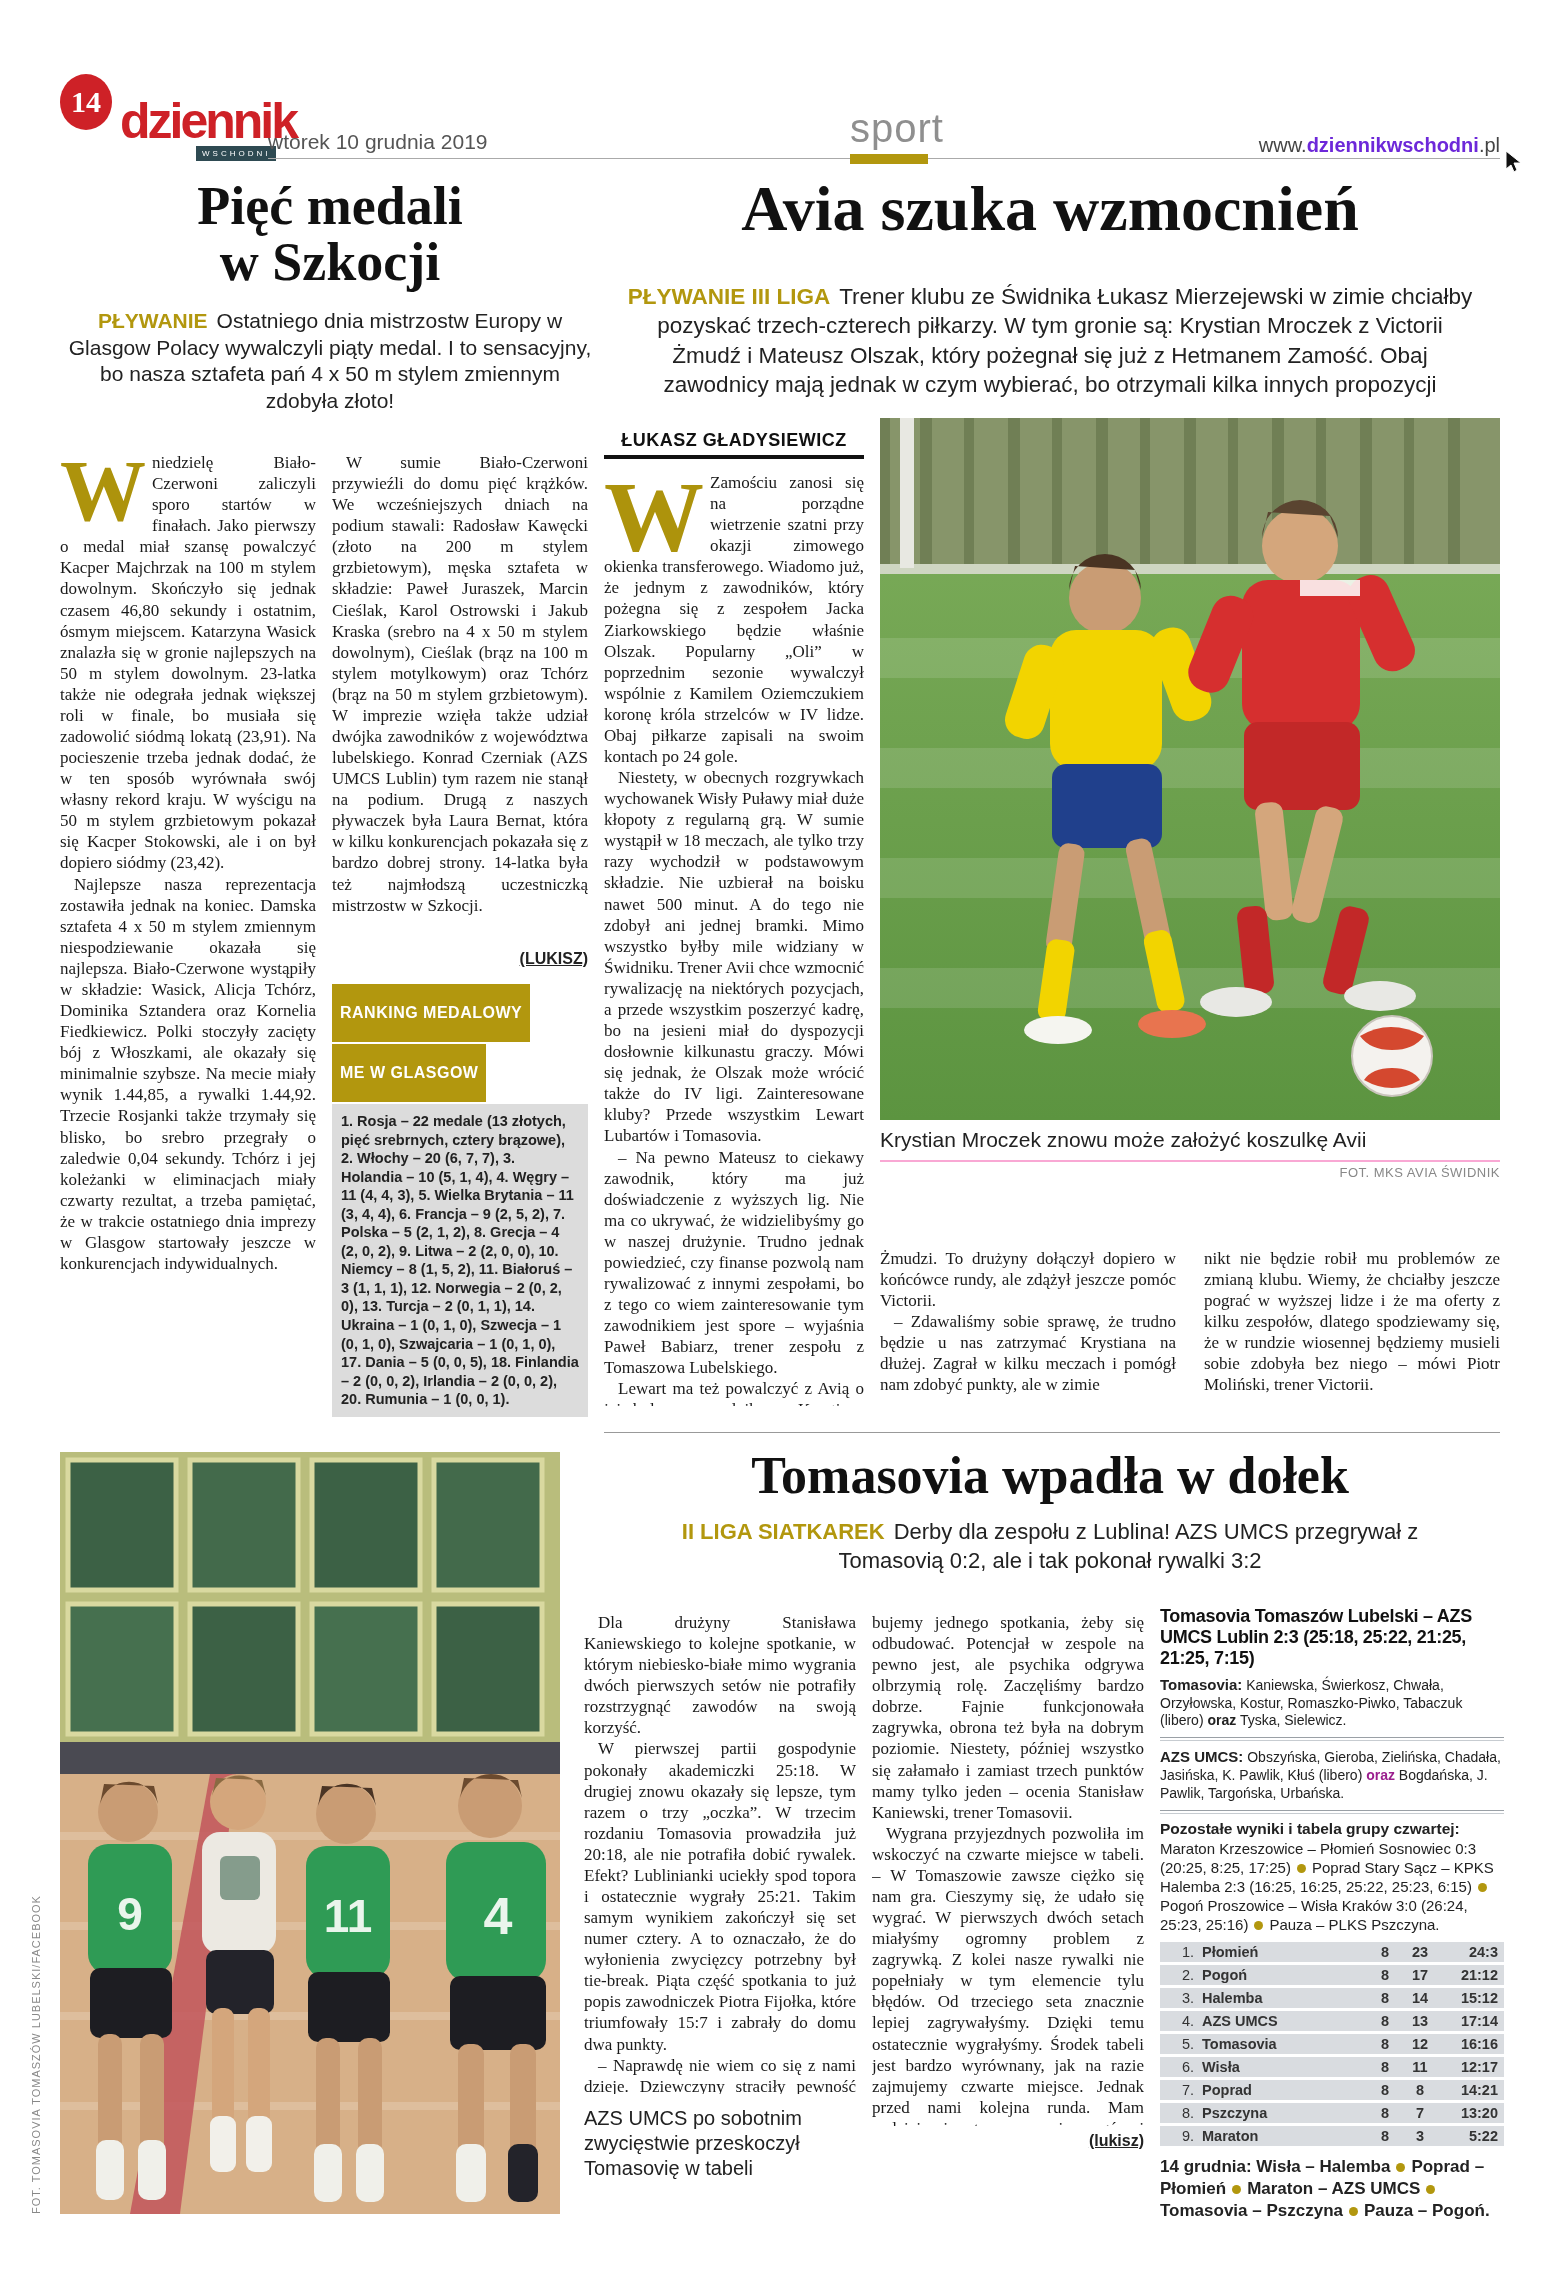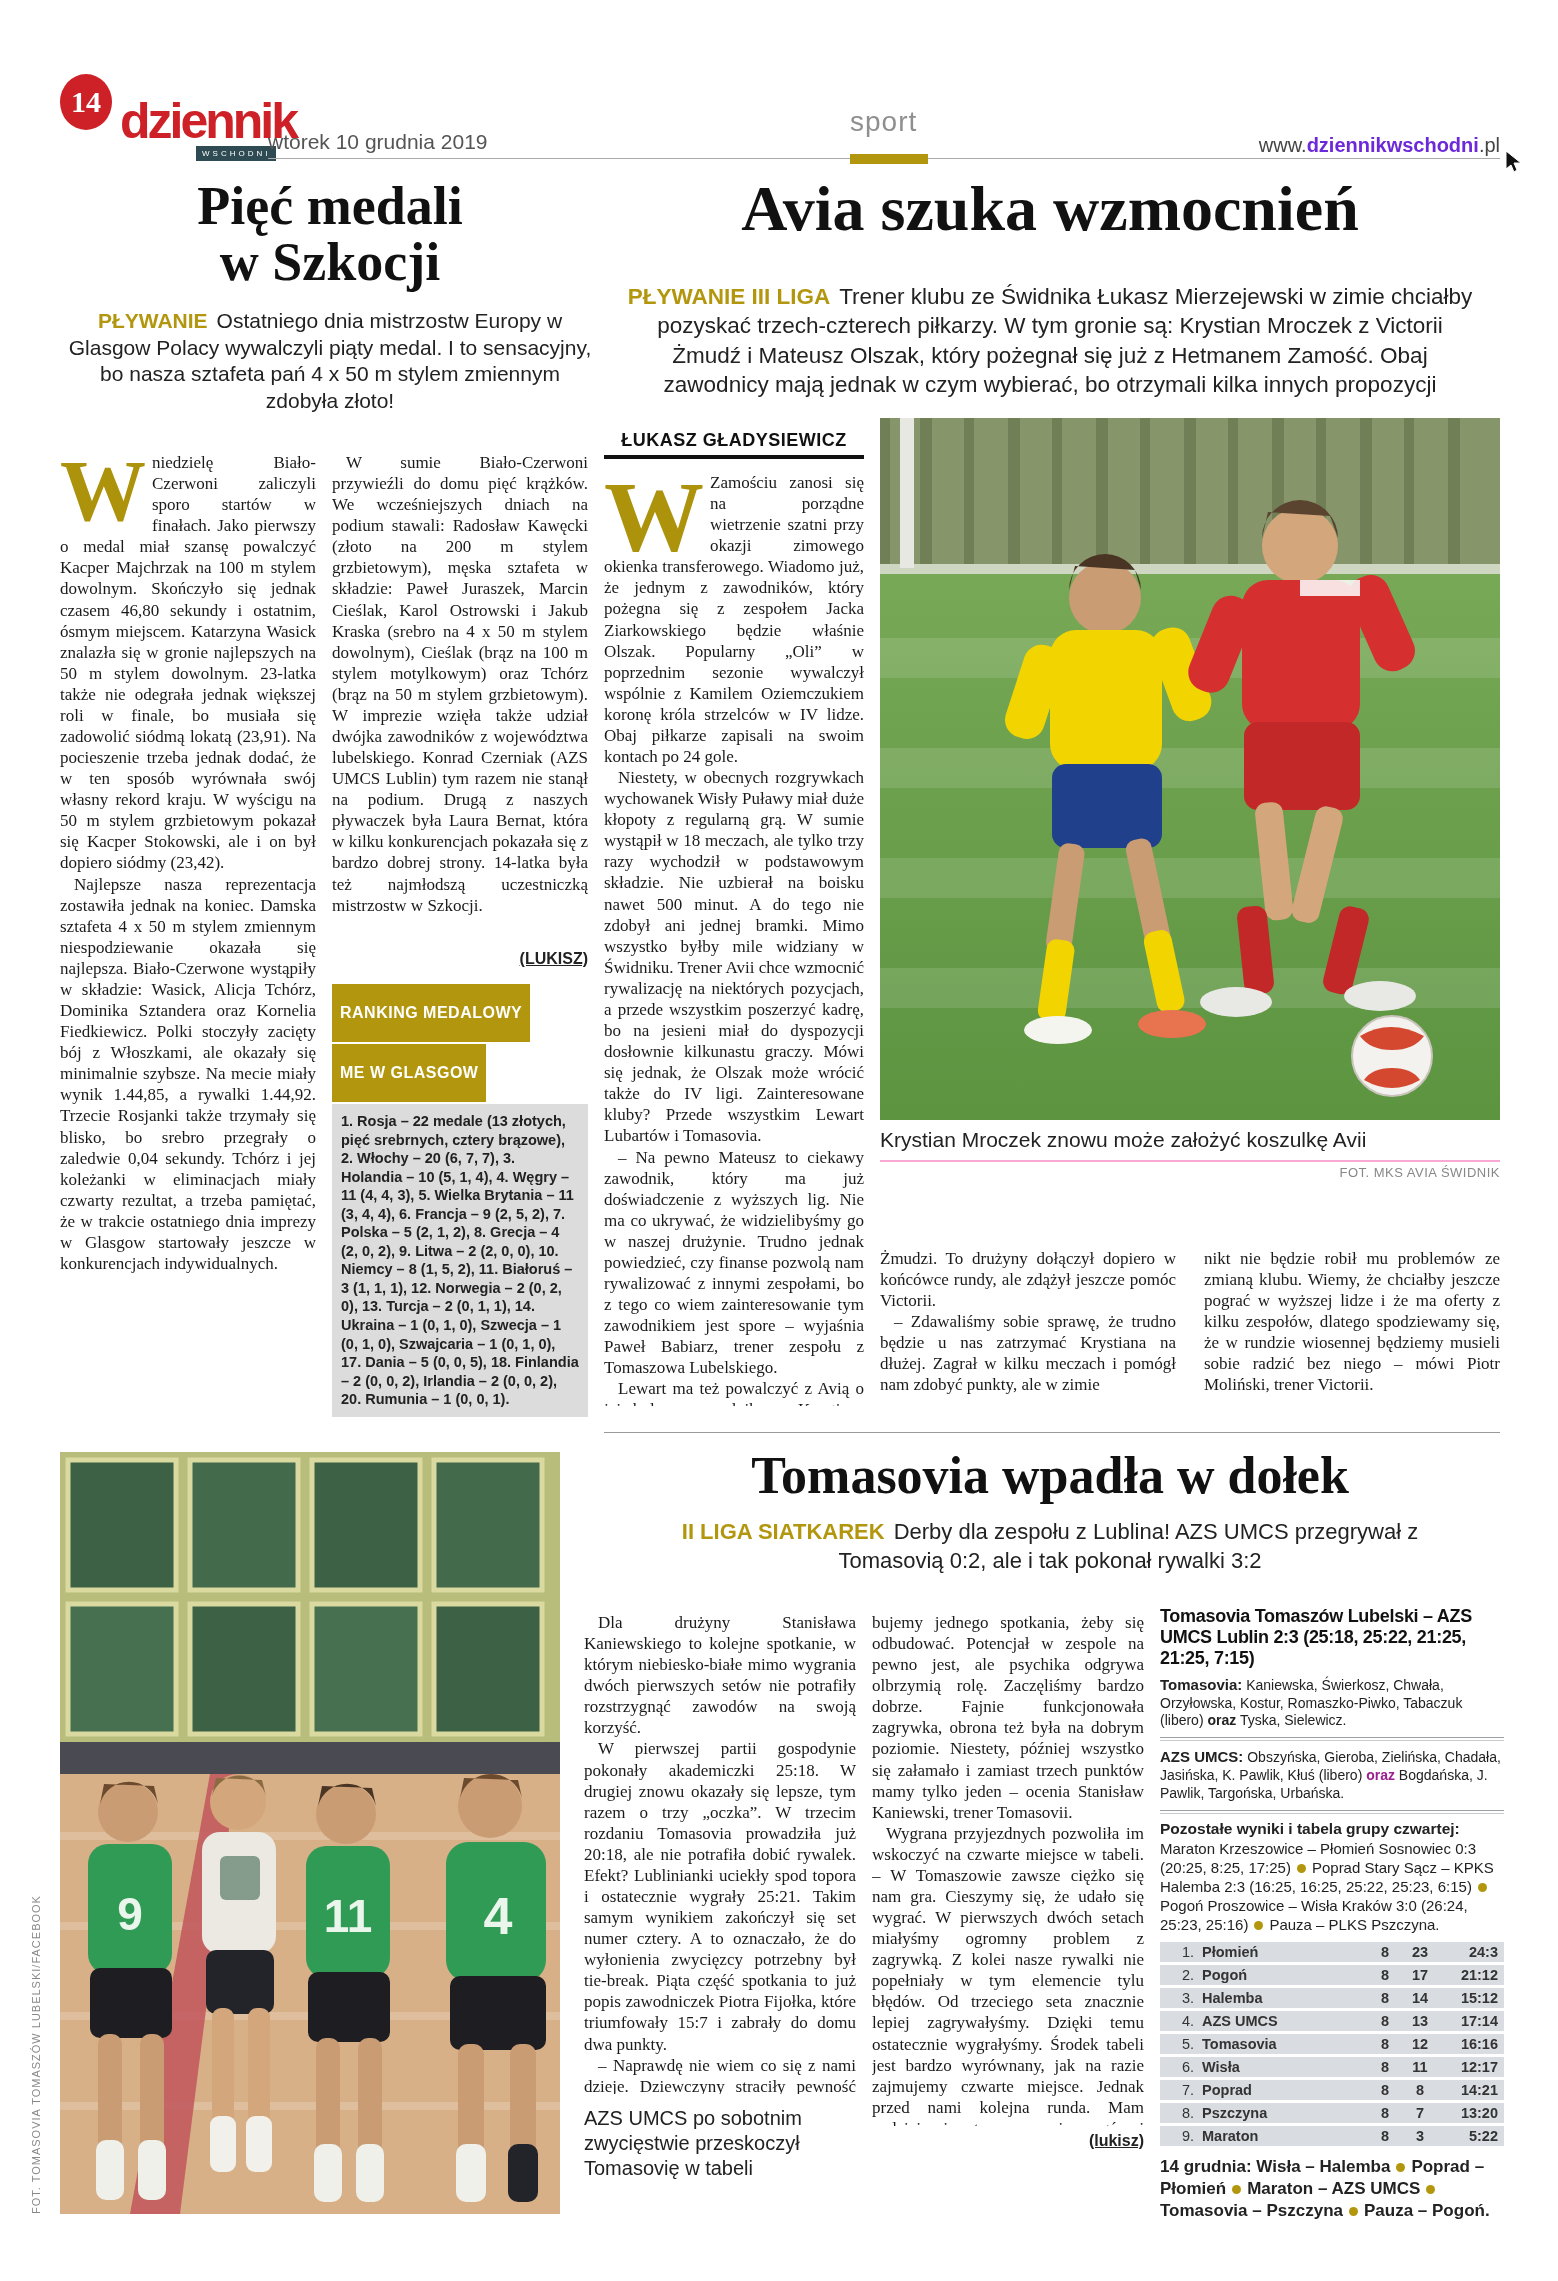--- a/index.html
+++ b/index.html
@@ -12,21 +12,21 @@
              border-radius:50%; color:#fff; font-family:"Liberation Serif",serif; font-weight:bold;
              font-size:30px; display:flex; align-items:center; justify-content:center; }
   .logo { position:absolute; left:120px; top:92px; font-family:"Liberation Sans",sans-serif;
           font-weight:bold; font-size:50px; color:#ce2127; letter-spacing:-3px; }
   .logo-badge { position:absolute; left:196px; top:146px; background:#2e4a52; color:#fff;
           font-family:"Liberation Sans",sans-serif; font-size:8px; letter-spacing:3px; padding:3px 6px; }
   .date { position:absolute; left:268px; top:130px; font-family:"Liberation Sans",sans-serif;
           font-size:21px; color:#555; }
   .header-rule { position:absolute; left:268px; top:158px; width:1232px; height:1px; background:#aaa; }
   .sport { position:absolute; left:850px; top:106px; font-family:"Liberation Sans",sans-serif;
-           font-size:28px; color:#8f8f8f; letter-spacing:1px; }
+           font-size:40px; color:#8f8f8f; letter-spacing:1px; }
   .sport-bar { position:absolute; left:850px; top:154px; width:78px; height:10px; background:#b2970e; }
   .website { position:absolute; left:1100px; top:134px; width:400px; text-align:right;
              font-family:"Liberation Sans",sans-serif; font-size:20px; color:#444; text-decoration:none; }
   .website b { color:#6d28d9; }
   .cursor { position:absolute; left:1504px; top:150px; }
 
   
   .kicker { color:#b2970e; font-weight:bold; margin-right:9px; }
   .serif-title { font-family:"Liberation Serif",serif; font-weight:bold; color:#111; text-align:center; }
   .lead { font-family:"Liberation Sans",sans-serif; text-align:center; color:#222; }
@@ -222,21 +222,21 @@
     </svg>
   </div>
   <div class="caption" style="left:880px; top:1128px; width:620px;">Krystian Mroczek znowu może założyć koszulkę Avii</div>
   <div class="credit-row" style="left:880px; top:1160px; width:620px;">FOT. MKS AVIA ŚWIDNIK</div>
 
   <div class="bodycol" style="left:880px; top:1248px; width:296px; height:176px;">
     <p>Żmudzi. To drużyny dołączył dopiero w końcówce rundy, ale zdążył jeszcze pomóc Victorii.</p>
     <p class="ind">– Zdawaliśmy sobie sprawę, że trudno będzie u nas zatrzymać Krystiana na dłużej. Zagrał w kilku meczach i pomógł nam zdobyć punkty, ale w zimie</p>
   </div>
   <div class="bodycol" style="left:1204px; top:1248px; width:296px; height:176px;">
-    <p>nikt nie będzie robił mu problemów ze zmianą klubu. Wiemy, że chciałby jeszcze pograć w wyższej lidze i że ma oferty z kilku zespołów, dlatego spodziewamy się, że w rundzie wiosennej będziemy musieli sobie radzić bez niego – mówi Piotr Moliński, trener Victorii.</p>
+    <p>nikt nie będzie robił mu problemów ze zmianą klubu. Wiemy, że chciałby jeszcze pograć w wyższej lidze i że ma oferty z kilku zespołów, dlatego spodziewamy się, że w rundzie wiosennej będziemy musieli sobie zdobyła bez niego – mówi Piotr Moliński, trener Victorii.</p>
   </div>
 
   <div class="section-rule" style="left:604px; top:1432px; width:896px;"></div>
 
   <div class="photo" style="left:60px; top:1452px; width:500px; height:762px; background:#c8b080;">
     <svg width="500" height="762" viewBox="0 0 500 762">
       <rect width="500" height="320" fill="#b9bd7c"></rect>
       <g>
         <rect x="8" y="8" width="108" height="130" fill="#3c6145" stroke="#d9d9a0" stroke-width="5"></rect>
         <rect x="130" y="8" width="108" height="130" fill="#436a4b" stroke="#d9d9a0" stroke-width="5"></rect>

